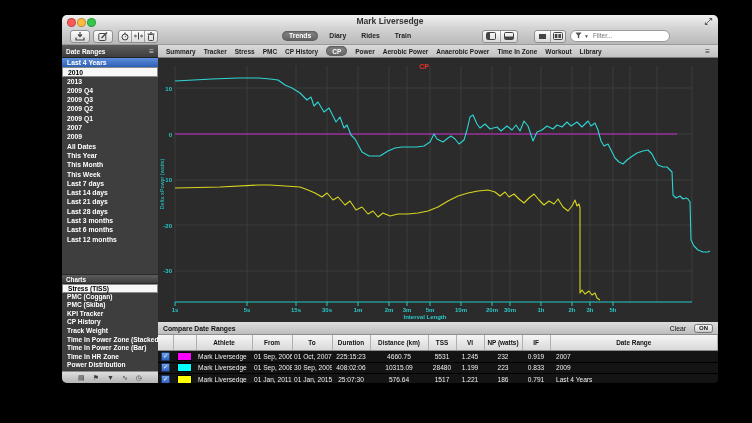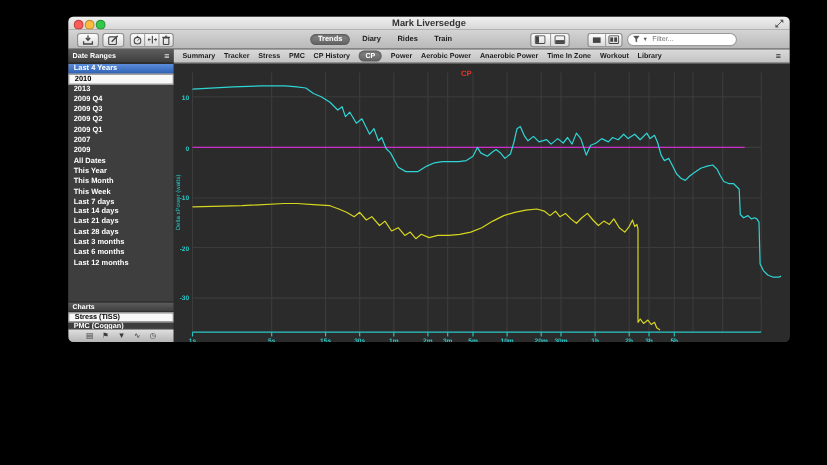--- a/index.html
+++ b/index.html
@@ -1,18 +1,18 @@
 <!DOCTYPE html>
 <html><head>
 <meta charset="utf-8">
 <style>
   html,body{margin:0;padding:0;background:#000;}
   .stage{position:relative;width:752px;height:423px;background:#000;overflow:hidden;
          font-family:"Liberation Sans","DejaVu Sans",sans-serif;-webkit-font-smoothing:antialiased;}
-  .window{position:absolute;left:62px;top:15px;width:656px;height:296px;border-radius:5px;
+  .window{position:absolute;left:62px;top:15px;width:656px;height:368px;border-radius:5px;
           overflow:hidden;background:#2b2b2b;box-shadow:0 10px 28px rgba(0,0,0,.9);}
   
   .titlebar{position:absolute;left:0;top:0;width:100%;height:12px;
             background:linear-gradient(#f0f0f0,#d6d6d6);}
   .win-title{position:absolute;left:0;right:0;top:0;height:12px;line-height:13px;text-align:center;
              font-size:8.5px;color:#333;font-weight:bold;}
   .tl{position:absolute;top:2.5px;width:7px;height:7px;border-radius:50%;border:.5px solid rgba(0,0,0,.25);}
   .fs-icon{position:absolute;right:5px;top:2px;width:9px;height:9px;}
   .toolbar{position:absolute;left:0;top:12px;width:100%;height:18px;
            background:linear-gradient(#d5d5d5,#b9b9b9);border-bottom:1px solid #9a9a9a;box-sizing:border-box;}

